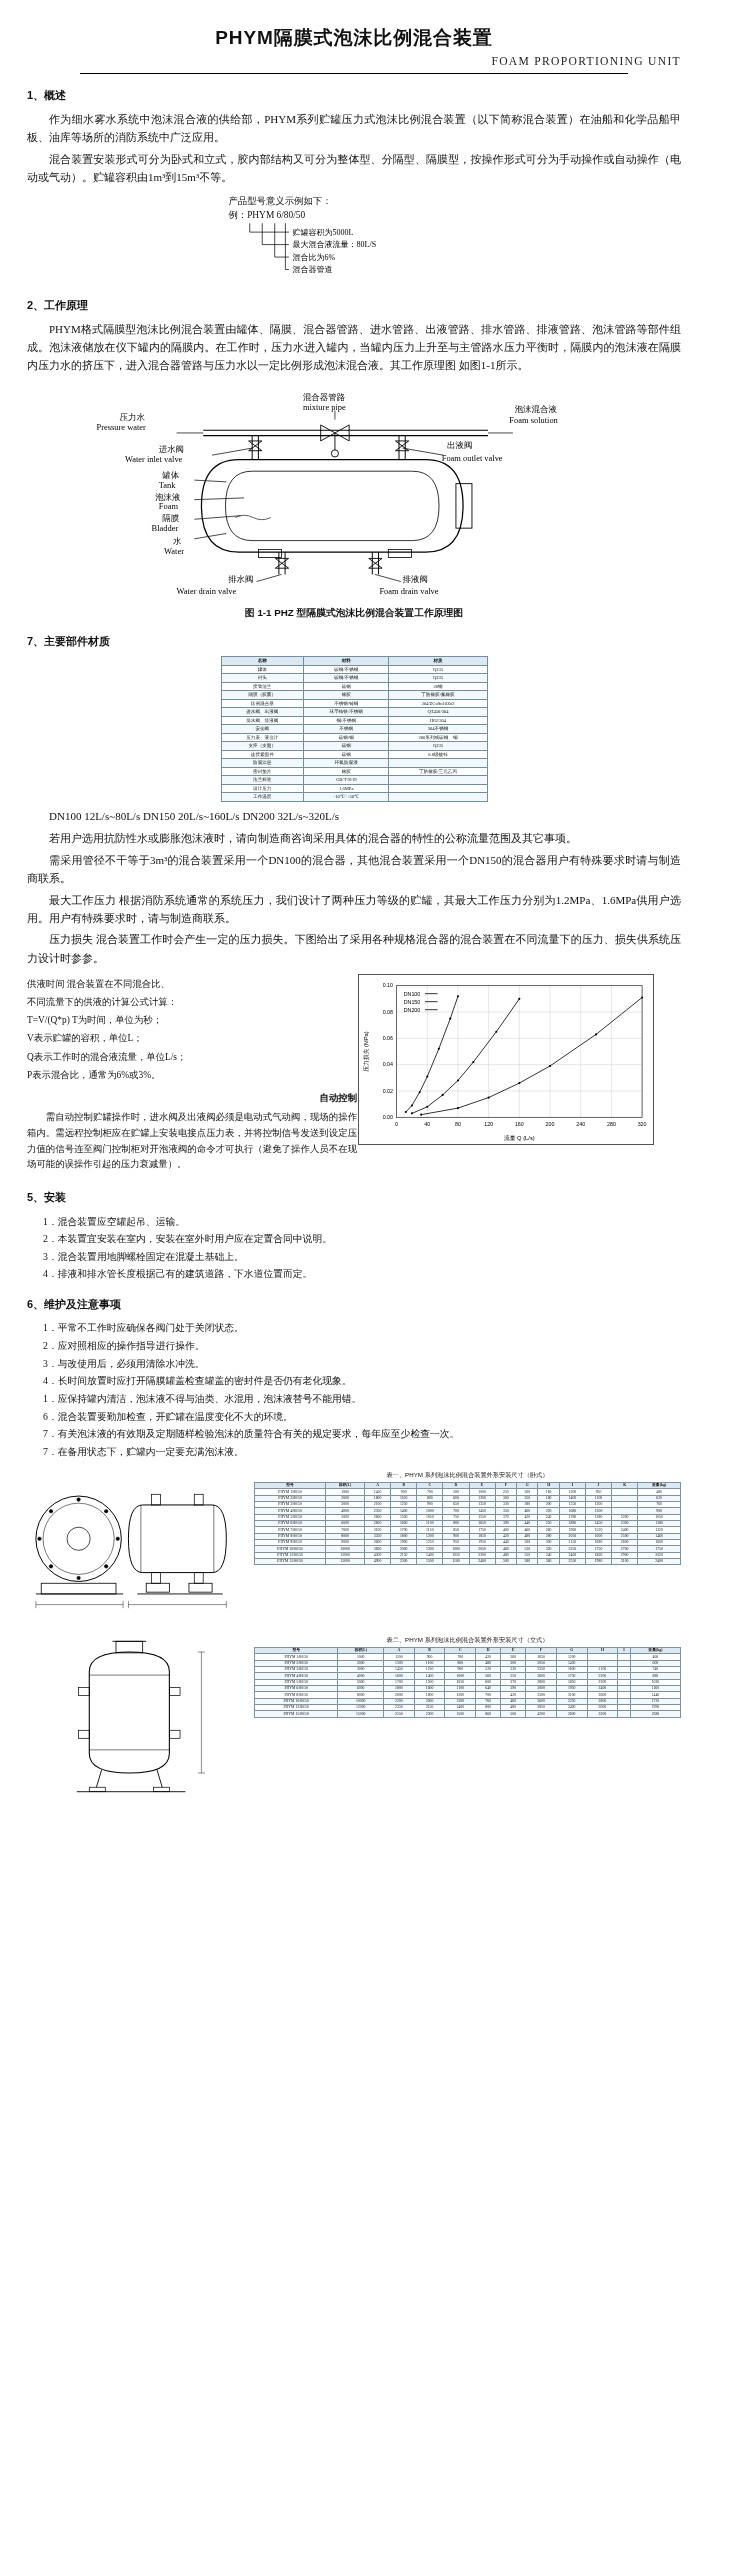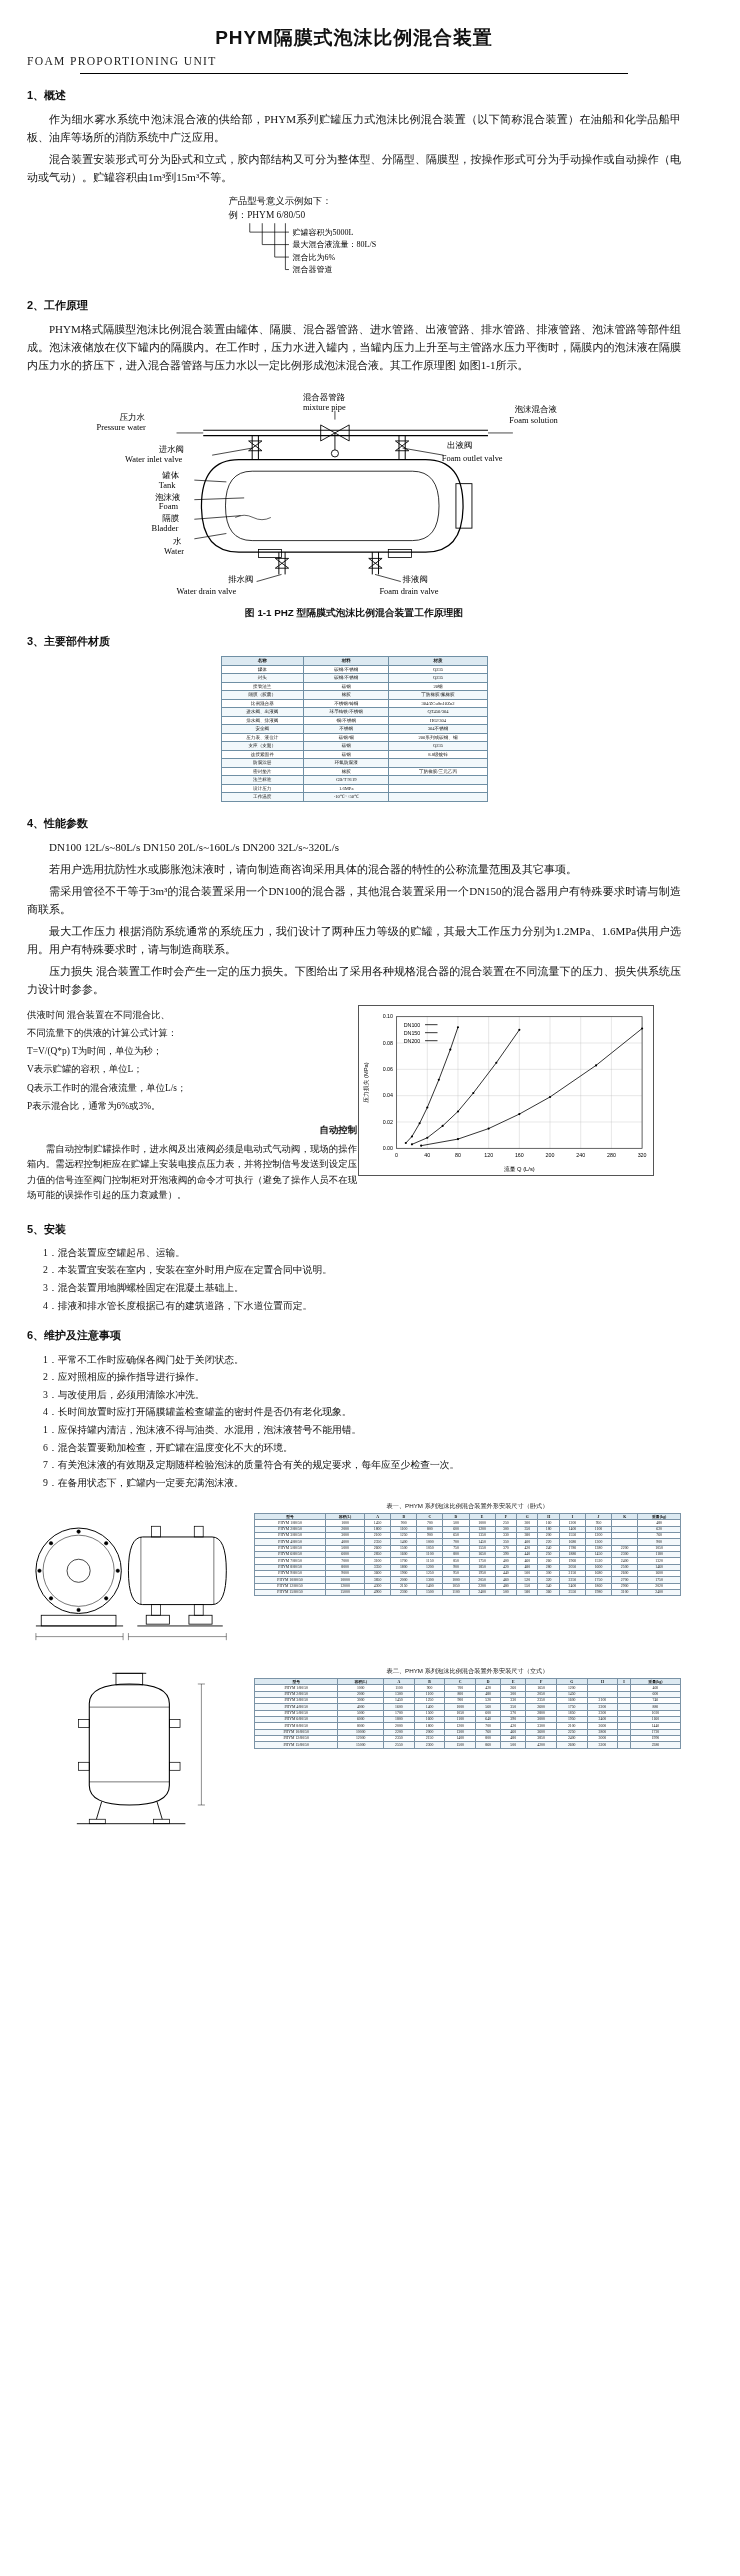--- a/index.html
+++ b/index.html
@@ -17,21 +17,21 @@
   
   .doc-title{
     text-align:center;
     font-family:"Liberation Sans", sans-serif;
     font-weight:bold;
     font-size:19px;
     letter-spacing:0.9px;
     margin:9px 0 3.6px 0;
   }
   .doc-subtitle{
-    text-align:left;
+    text-align:right;
     font-family:"Liberation Serif", serif;
     font-size:11.6px;
     letter-spacing:1.3px;
     color:#222;
     margin-bottom:5.3px;
   }
   .title-rule{
     border:none;
     border-top:0.9px solid #000;
     margin:5.3px 53px 14.3px 53px;
@@ -271,21 +271,21 @@
         <text x="106" y="191">Water</text>
         <text x="178" y="222">排水阀</text>
         <text x="120" y="236">Water drain valve</text>
         <text x="374" y="222">排液阀</text>
         <text x="348" y="236">Foam drain valve</text>
       </g>
     </svg>
   </div>
   <div class="fig-cap">图 1-1 PHZ 型隔膜式泡沫比例混合装置工作原理图</div>
 
-  <div class="sec-head">3、主要部件材质</div>
+  <div class="sec-head">7、主要部件材质</div>
   <div class="mat-table-wrap">
     <table class="mat">
       <thead>
         <tr>
           <td>名称</td>
           <td>材料</td>
           <td>材质</td>
         </tr>
       </thead>
       <tbody id="materials-body">
@@ -366,21 +366,20 @@
           </tr>
           <tr>
             <td>工作温度</td>
             <td>-10℃~+50℃</td>
             <td></td>
           </tr>
         </tbody>
     </table>
   </div>
 
-  <div class="sec-head">4、性能参数</div>
   <p class="body noindent" style="text-align:left;padding-left:2em;">DN100 12L/s~80L/s    DN150 20L/s~160L/s    DN200 32L/s~320L/s</p>
   <p class="body">若用户选用抗防性水或膨胀泡沫液时，请向制造商咨询采用具体的混合器的特性的公称流量范围及其它事项。</p>
   <p class="body">需采用管径不干等于3m³的混合装置采用一个DN100的混合器，其他混合装置采用一个DN150的混合器用户有特殊要求时请与制造商联系。</p>
   <p class="body">最大工作压力 根据消防系统通常的系统压力，我们设计了两种压力等级的贮罐，其最大工作压力分别为1.2MPa、1.6MPa供用户选用。用户有特殊要求时，请与制造商联系。</p>
   <p class="body">压力损失 混合装置工作时会产生一定的压力损失。下图给出了采用各种规格混合器的混合装置在不同流量下的压力、损失供系统压力设计时参参。</p>
 
   <div class="chart-row">
     <div class="chart-left">
       <p class="sub">供液时间 混合装置在不同混合比、</p>
       <p class="sub">不同流量下的供液的计算公式计算：</p>
@@ -471,21 +470,21 @@
 
   <div class="sec-head">6、维护及注意事项</div>
   <ol class="plain" id="maintenance-list">
       <li>1．平常不工作时应确保各阀门处于关闭状态。</li>
       <li>2．应对照相应的操作指导进行操作。</li>
       <li>3．与改使用后，必须用清除水冲洗。</li>
       <li>4．长时间放置时应打开隔膜罐盖检查罐盖的密封件是否仍有老化现象。</li>
       <li>1．应保持罐内清洁，泡沫液不得与油类、水混用，泡沫液替号不能用错。</li>
       <li>6．混合装置要勤加检查，开贮罐在温度变化不大的环境。</li>
       <li>7．有关泡沫液的有效期及定期随样检验泡沫的质量符合有关的规定要求，每年应至少检查一次。</li>
-      <li>9．在备用状态下，贮罐内一定要充满泡沫液。</li>
+      <li>7．在备用状态下，贮罐内一定要充满泡沫液。</li>
     </ol>
 
   <div class="bottom-grid">
     <div class="draw-col">
       <svg width="218" height="152" viewBox="0 0 245 170">
 
         <circle cx="58" cy="78" r="48" fill="none" stroke="#000" stroke-width="1.1"></circle>
         <circle cx="58" cy="78" r="40" fill="none" stroke="#000" stroke-width="0.6"></circle>
         <circle cx="58" cy="78" r="13" fill="none" stroke="#000" stroke-width="0.8"></circle>
         <g stroke="#000" stroke-width="0.5">

